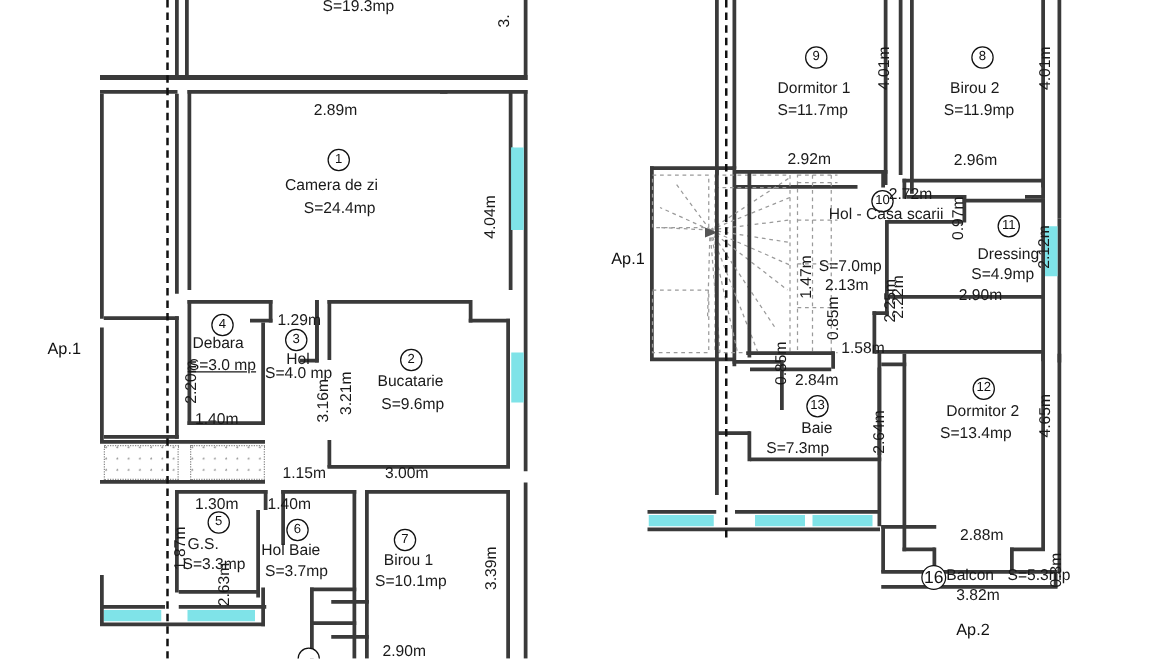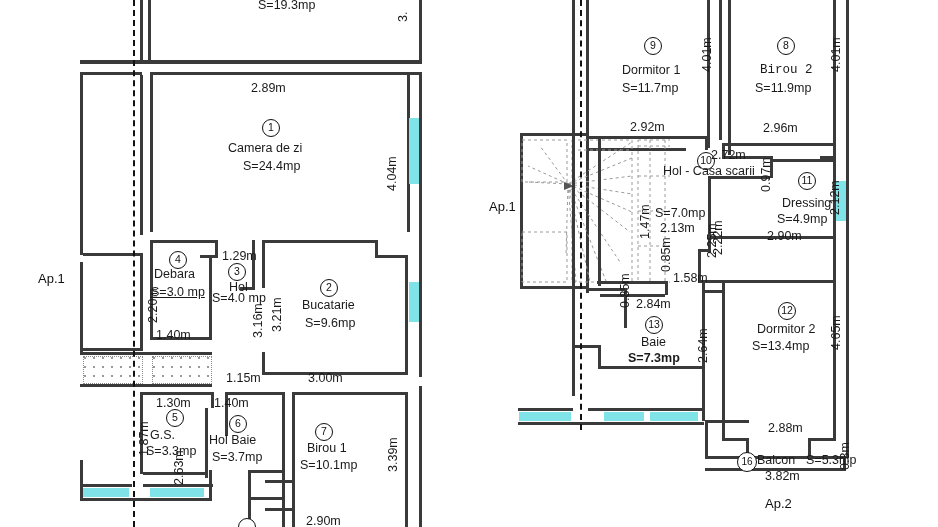--- a/index.html
+++ b/index.html
@@ -50,21 +50,21 @@
     width:16px;height:16px;
     border:1.3px solid #111;
     border-radius:50%;
     font-size:10.5px;
     line-height:15px;
     text-align:center;
     color:#111;
     background:#fff;
     font-family:"Liberation Sans", sans-serif;
   }
-  .bullet.big{width:18px;height:18px;line-height:17px;font-size:10px;}
+  .bullet.big{width:18px;height:18px;line-height:17px;font-size:14px;}
 </style>
 </head>
 <body>
 
 <div id="plan">
 
   <div class="wall" style="left:80px;top:60px;width:62px;height:4px;"></div>
   <div class="wall" style="left:80px;top:72px;width:62px;height:3px;"></div>
 
   <div class="wall" style="left:142px;top:60px;width:280px;height:4px;"></div>
@@ -314,21 +314,21 @@
 
   <div class="axis-v" style="left:580px;top:0px;height:430px;"></div>
 
   <div class="bullet" style="left:644px;top:37px;">9</div>
   <div class="lbl room-name" style="left:622px;top:63px;">Dormitor 1</div>
   <div class="lbl room-area" style="left:622px;top:81px;">S=11.7mp</div>
   <div class="dim-v" style="left:700px;top:72px;">4.01m</div>
   <div class="lbl dim" style="left:630px;top:120px;">2.92m</div>
 
   <div class="bullet" style="left:777px;top:37px;">8</div>
-  <div class="lbl room-name" style="left:760px;top:63px;font-family:Liberation Mono, monospace;">Birou 2</div>
+  <div class="lbl room-name" style="left:760px;top:63px;">Birou 2</div>
   <div class="lbl room-area" style="left:755px;top:81px;">S=11.9mp</div>
   <div class="dim-v" style="left:829px;top:72px;">4.01m</div>
   <div class="lbl dim" style="left:763px;top:121px;">2.96m</div>
 
   <div class="lbl apt" style="left:489px;top:200px;">Ap.1</div>
 
   <div class="bullet" style="left:697px;top:152px;">10</div>
   <div class="lbl dim" style="left:711px;top:148px;">2.72m</div>
   <div class="lbl room-name" style="left:663px;top:164px;">Hol - Casa scarii</div>
   <div class="lbl room-area" style="left:655px;top:206px;">S=7.0mp</div>
@@ -343,21 +343,21 @@
   <div class="lbl room-name" style="left:782px;top:196px;">Dressing</div>
   <div class="lbl room-area" style="left:777px;top:212px;">S=4.9mp</div>
   <div class="dim-v" style="left:828px;top:215px;">2.12m</div>
   <div class="lbl dim" style="left:767px;top:229px;">2.90m</div>
 
   <div class="lbl dim" style="left:673px;top:271px;">1.58m</div>
   <div class="dim-v" style="left:618px;top:308px;">0.85m</div>
   <div class="lbl dim" style="left:636px;top:297px;">2.84m</div>
   <div class="bullet" style="left:645px;top:316px;">13</div>
   <div class="lbl room-name" style="left:641px;top:335px;">Baie</div>
-  <div class="lbl room-area" style="left:628px;top:351px;font-weight:bold;">S=7.3mp</div>
+  <div class="lbl room-area" style="left:613px;top:351px;">S=7.3mp</div>
   <div class="dim-v" style="left:696px;top:363px;">2.64m</div>
 
   <div class="bullet" style="left:778px;top:302px;">12</div>
   <div class="lbl room-name" style="left:757px;top:322px;">Dormitor 2</div>
   <div class="lbl room-area" style="left:752px;top:339px;">S=13.4mp</div>
   <div class="dim-v" style="left:829px;top:350px;">4.65m</div>
   <div class="lbl dim" style="left:768px;top:421px;">2.88m</div>
 
   <div class="bullet big" style="left:737px;top:452px;">16</div>
   <div class="lbl room-name" style="left:757px;top:453px;">Balcon</div>

